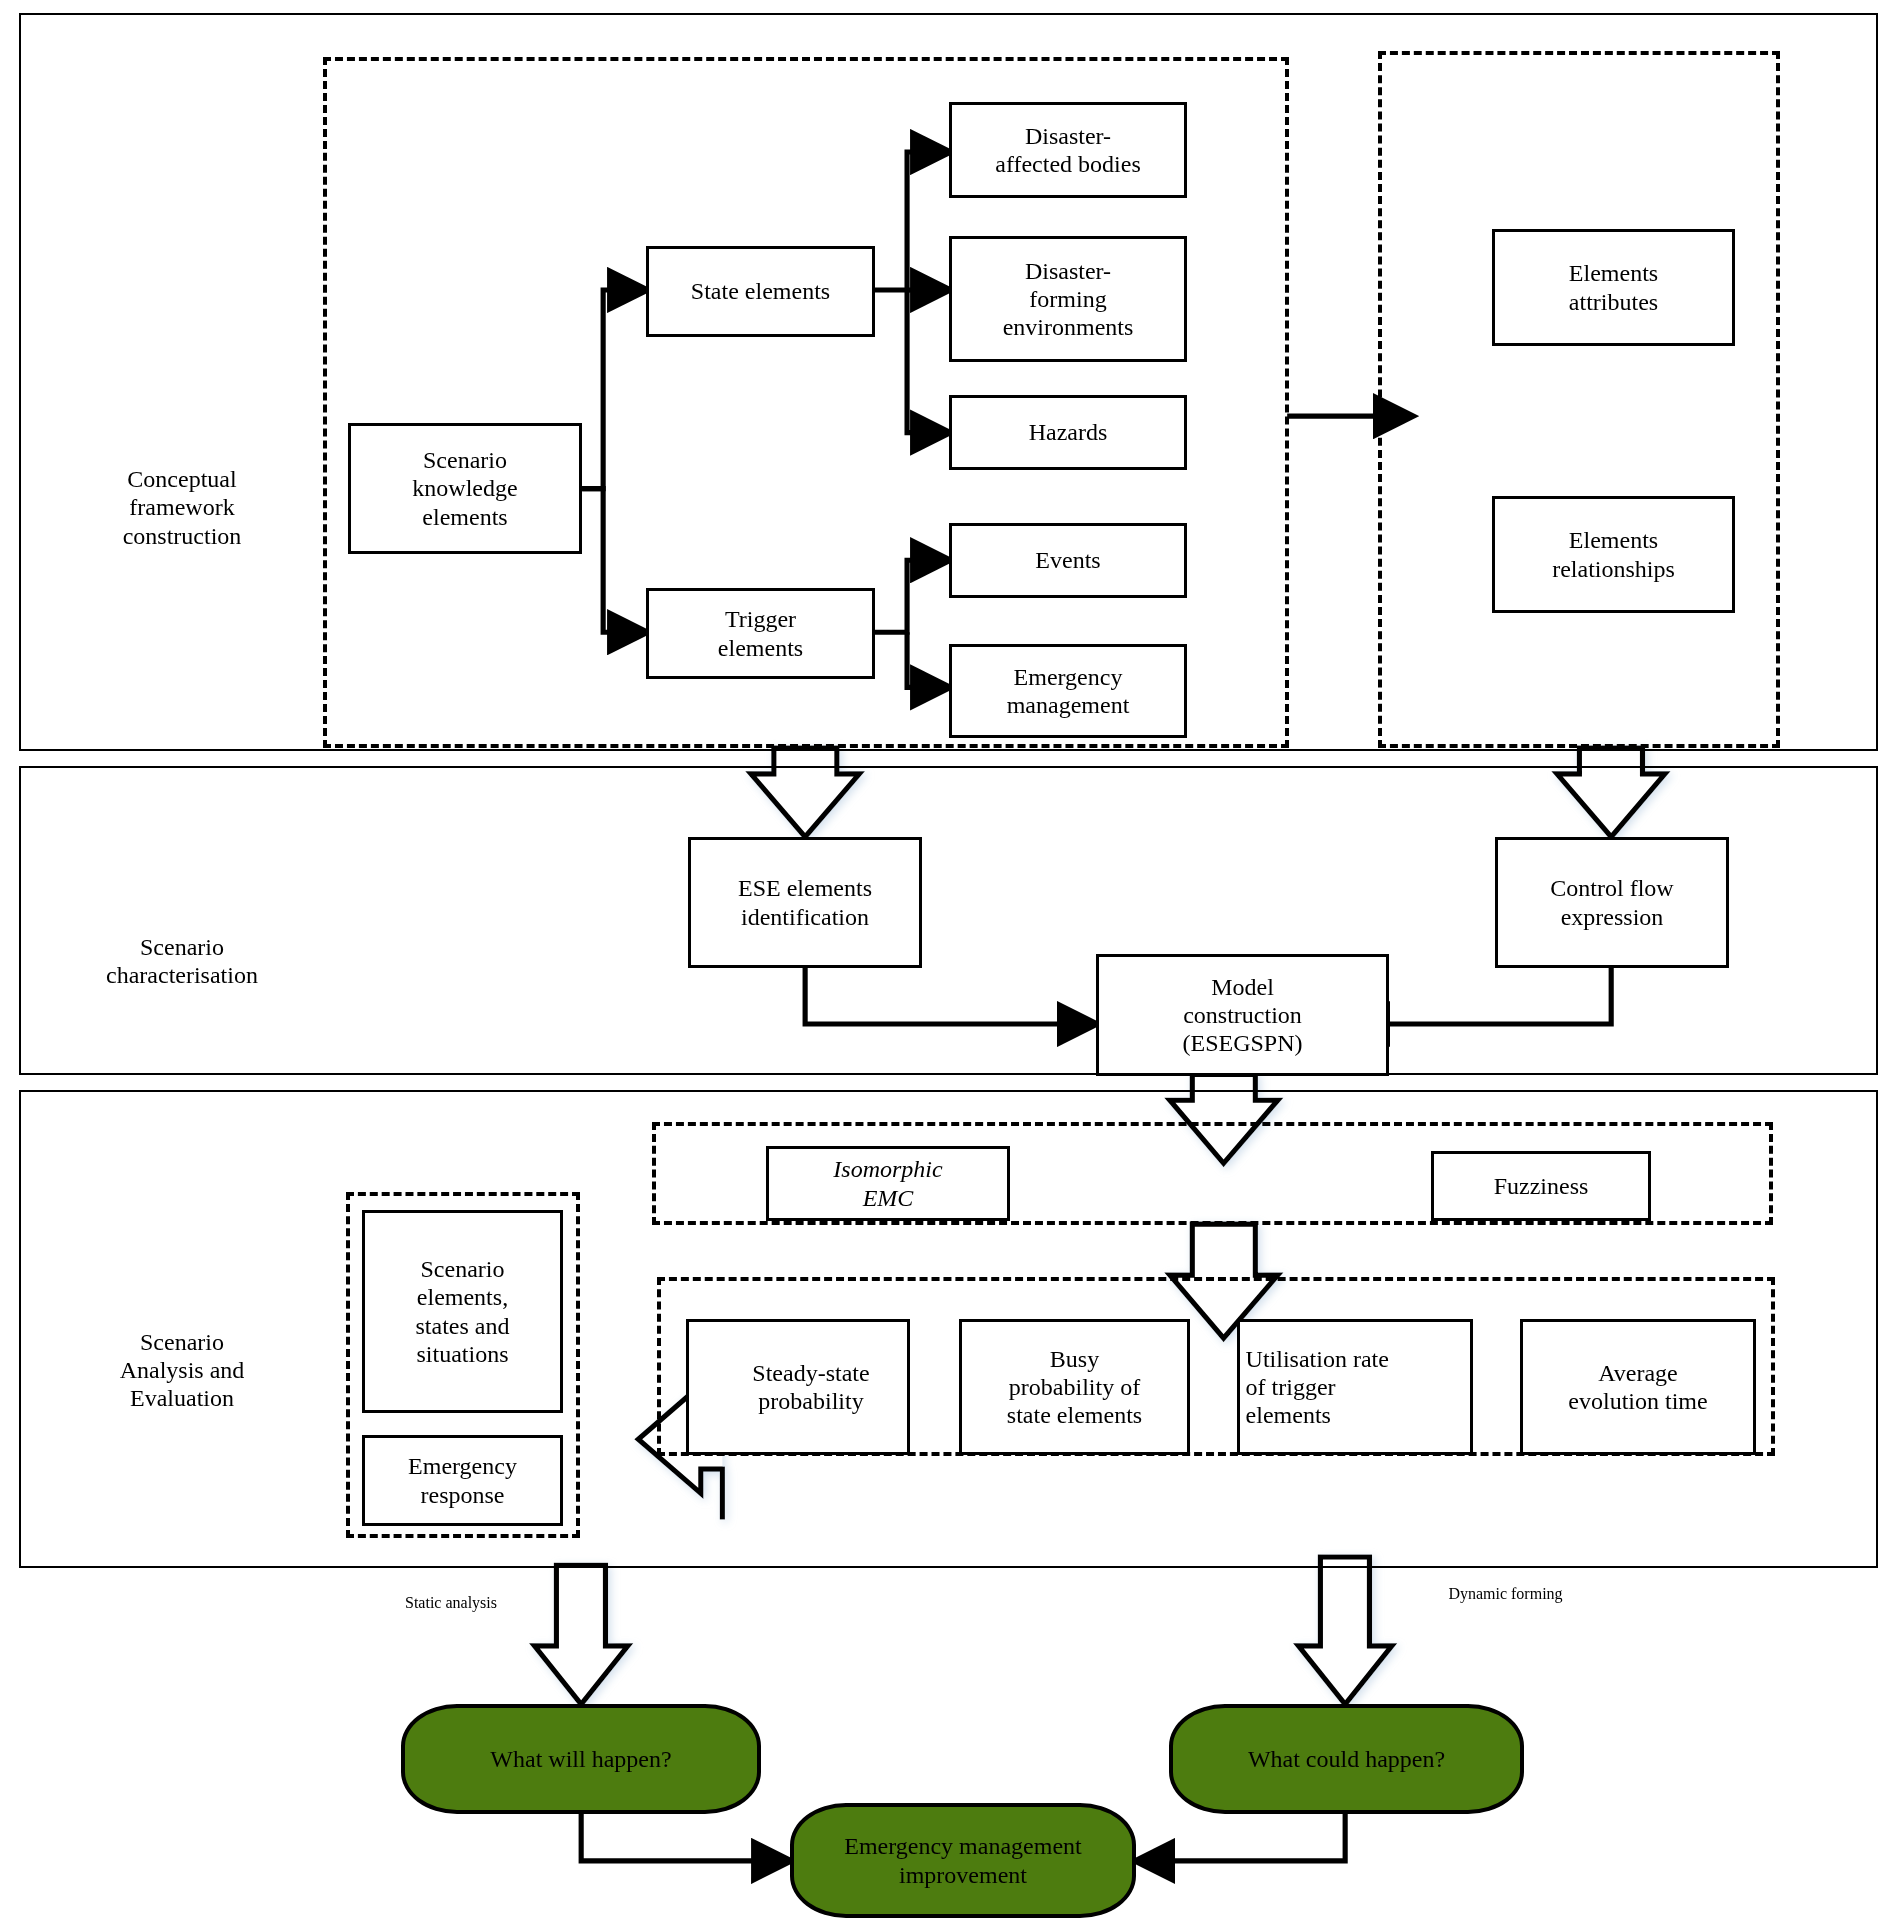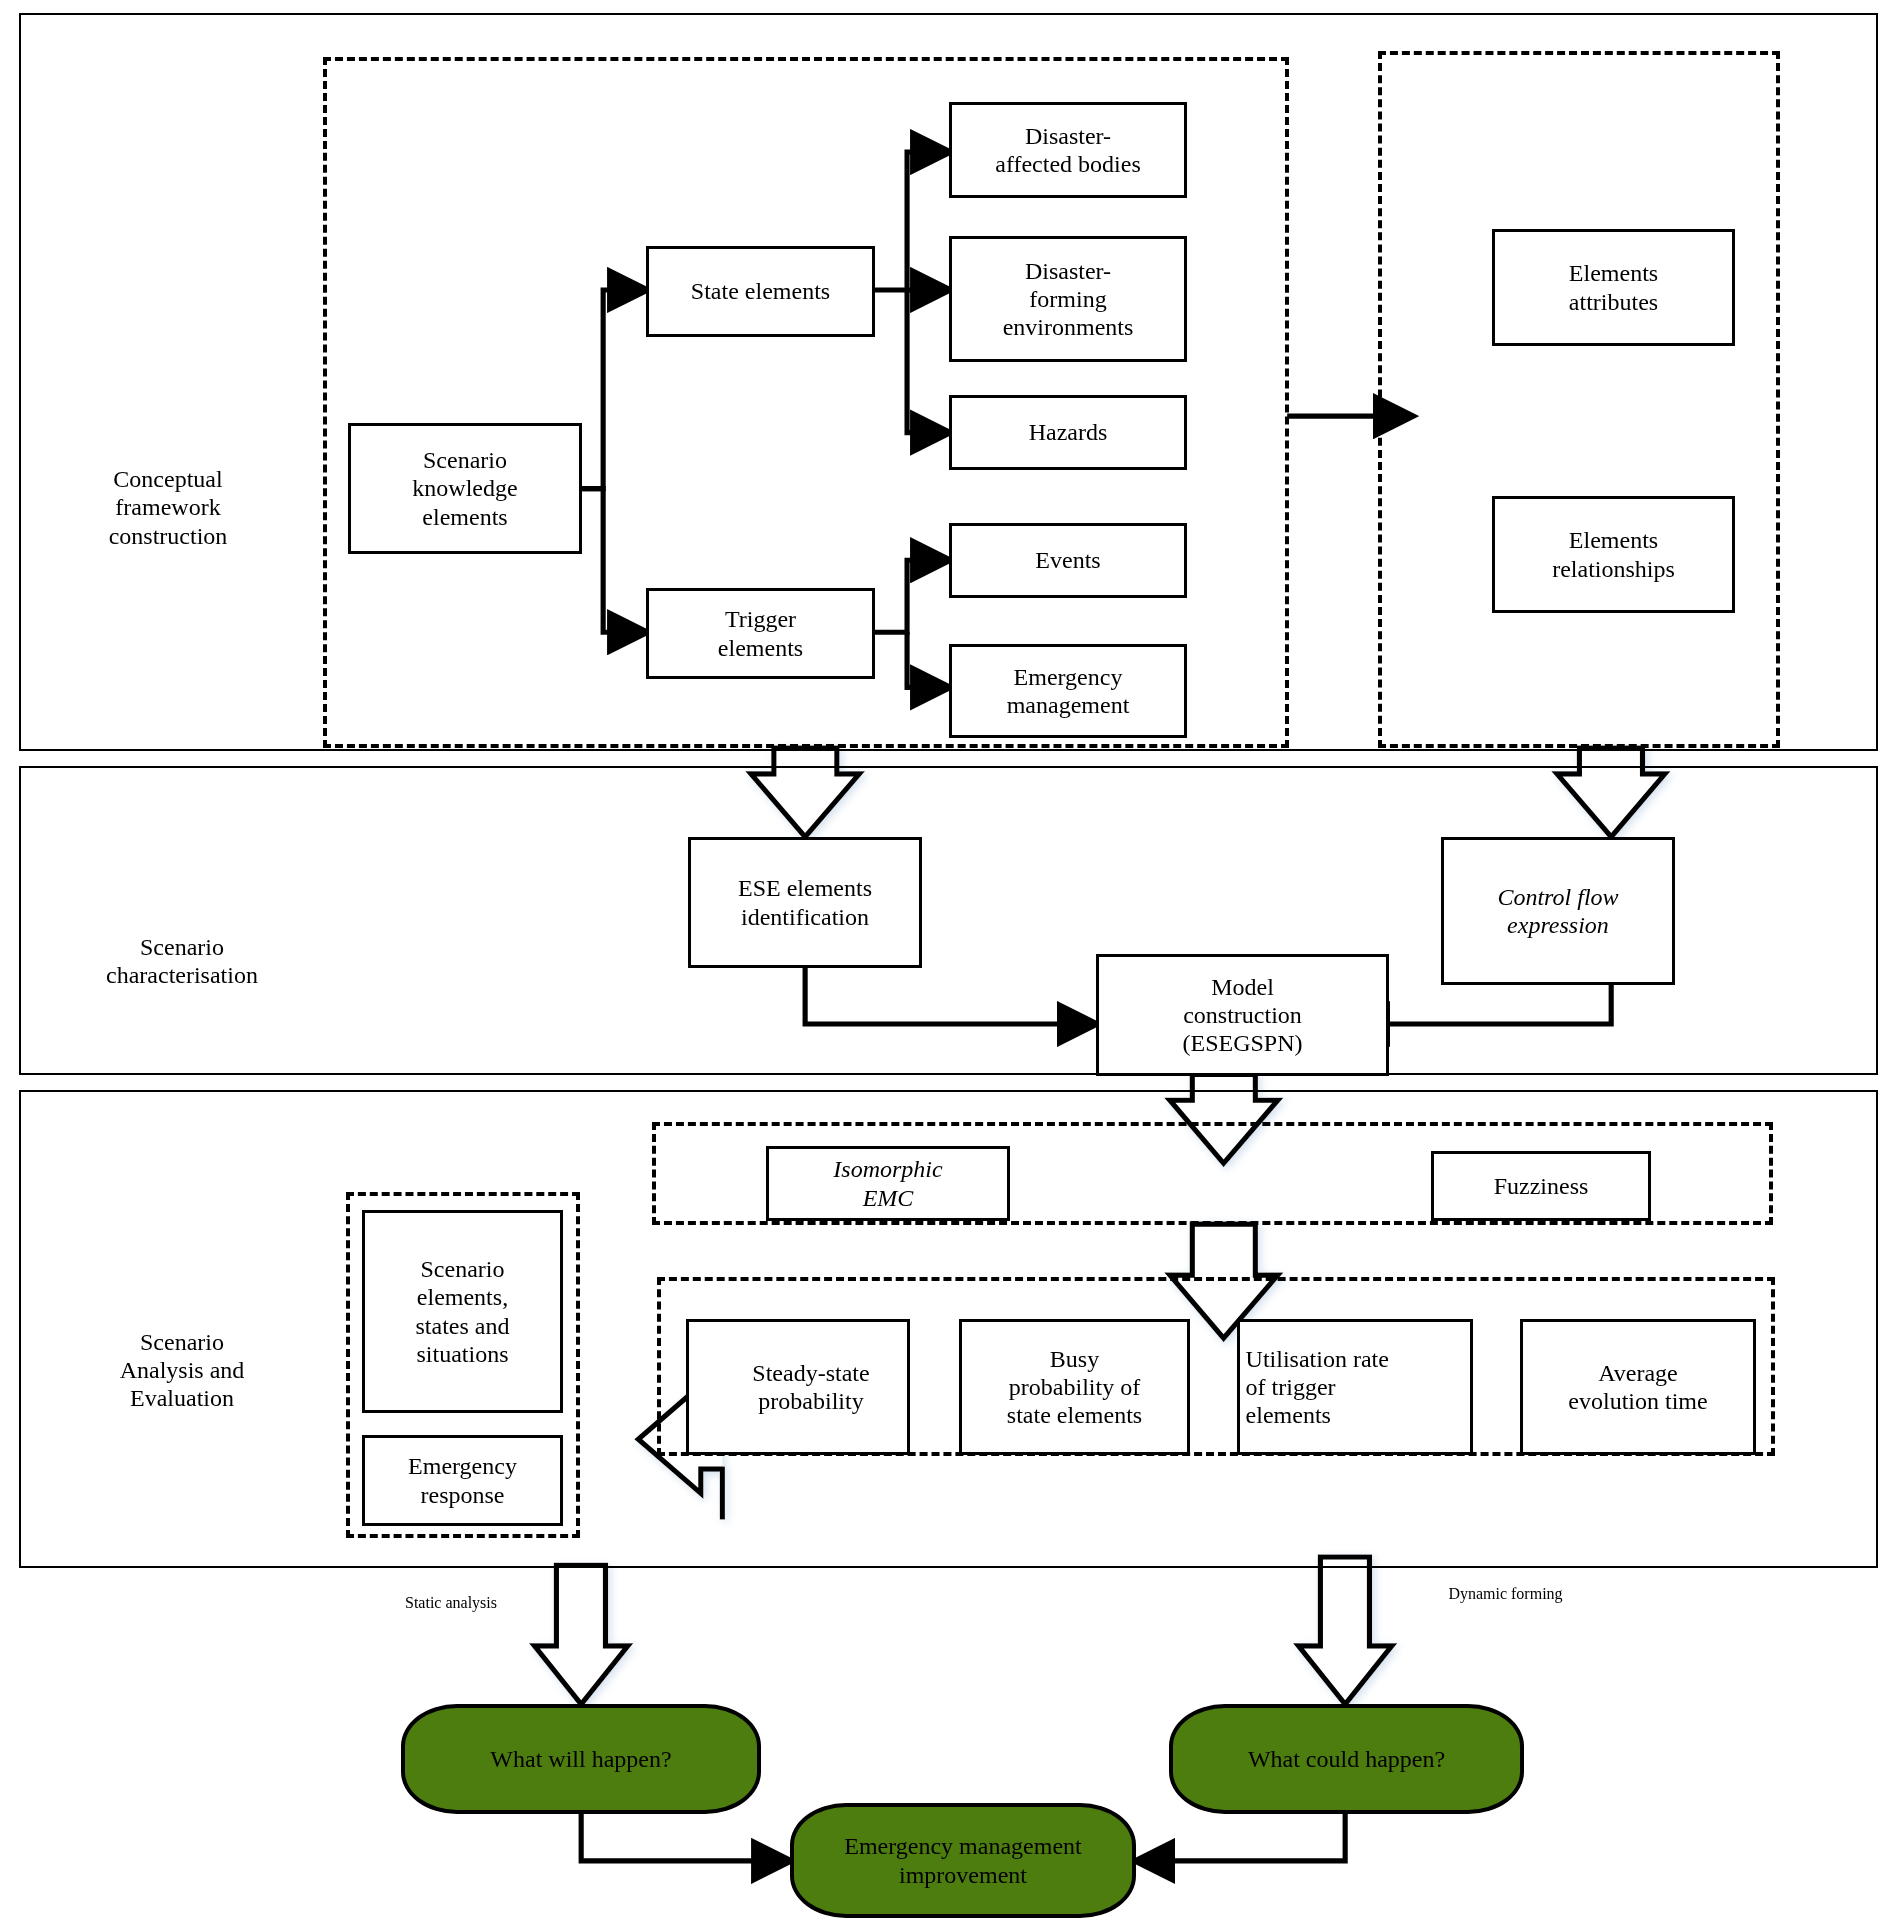--- a/index.html
+++ b/index.html
@@ -78,21 +78,21 @@
   <div class="node panel" style="left:18.7px;top:13px;width:1859px;height:738px;"></div>
   <div class="node panel" style="left:18.7px;top:766px;width:1859px;height:309px;"></div>
   <div class="node panel" style="left:18.7px;top:1090px;width:1859px;height:478px;"></div>
 
   <div class="node dashbox" style="left:323px;top:57px;width:966px;height:691px;"></div>
   <div class="node dashbox" style="left:1378px;top:51px;width:402px;height:697px;"></div>
   <div class="node dashbox" style="left:652px;top:1122px;width:1121px;height:103px;"></div>
   <div class="node dashbox" style="left:657px;top:1277px;width:1118px;height:179px;"></div>
   <div class="node dashbox" style="left:346px;top:1192px;width:234px;height:346px;"></div>
 
-  <div class="node bracket plain" style="left:51px;top:435px;width:234px;height:145px;padding:0 4.7px;white-space:pre-line;">Conceptual
+  <div class="node bracket plain" style="left:65px;top:435px;width:234px;height:145px;padding:0 4.7px;white-space:pre-line;">Conceptual
 framework
 construction</div>
   <div class="node bracket plain" style="left:65px;top:891px;width:234px;height:140px;padding:0 4.7px;white-space:pre-line;">Scenario
 characterisation</div>
   <div class="node bracket plain" style="left:65px;top:1281px;width:234px;height:178px;padding:0 4.7px;white-space:pre-line;">Scenario
 Analysis and
 Evaluation</div>
 
   <div class="node solidbox" style="left:348px;top:423px;width:234px;height:131px;white-space:pre-line;">Scenario
 knowledge
@@ -119,21 +119,21 @@
 
   <div class="node solidbox" style="left:1492px;top:229px;width:243px;height:117px;white-space:pre-line;">Elements
 attributes</div>
 
   <div class="node solidbox" style="left:1492px;top:496px;width:243px;height:117px;white-space:pre-line;">Elements
 relationships</div>
 
   <div class="node solidbox" style="left:688px;top:837px;width:234px;height:131px;white-space:pre-line;">ESE elements
 identification</div>
 
-  <div class="node solidbox" style="left:1441px;top:837px;width:234px;height:148px;white-space:pre-line;font-style:italic;">Control flow
+  <div class="node solidbox" style="left:1495px;top:837px;width:234px;height:131px;white-space:pre-line;">Control flow
 expression</div>
 
   <div class="node solidbox" style="left:1096px;top:954px;width:293px;height:122px;white-space:pre-line;">Model
 construction
 (ESEGSPN)</div>
 
   <div class="node solidbox" style="left:766px;top:1146px;width:244px;height:75px;white-space:pre-line;font-style:italic;">Isomorphic
 EMC</div>
 
   <div class="node solidbox" style="left:1431px;top:1151px;width:220px;height:70px;">Fuzziness</div>

